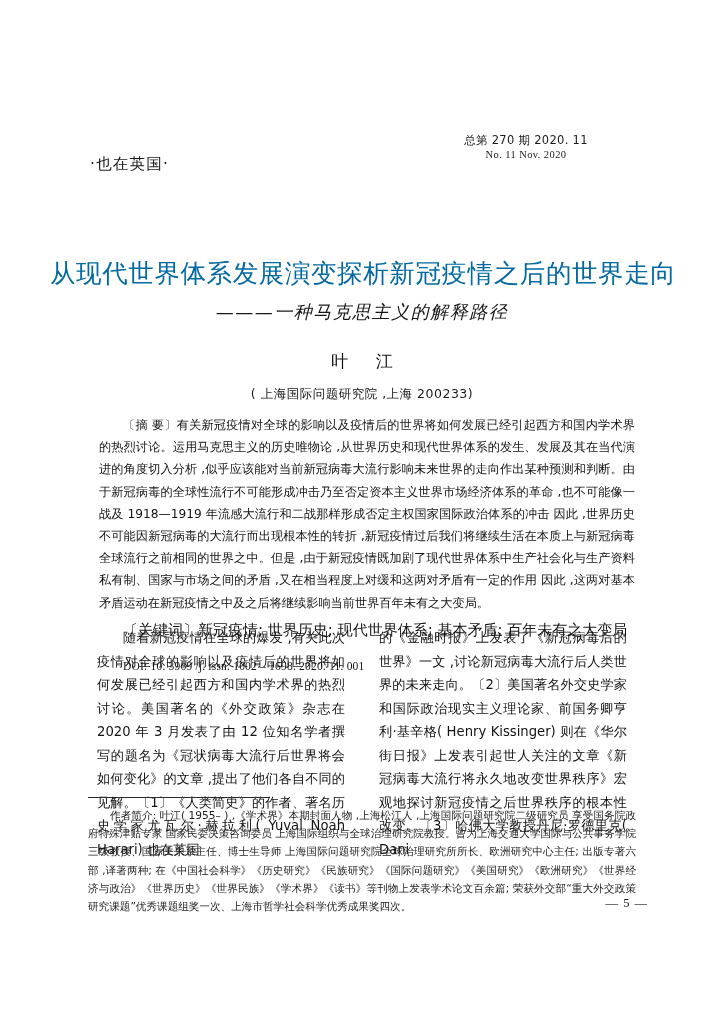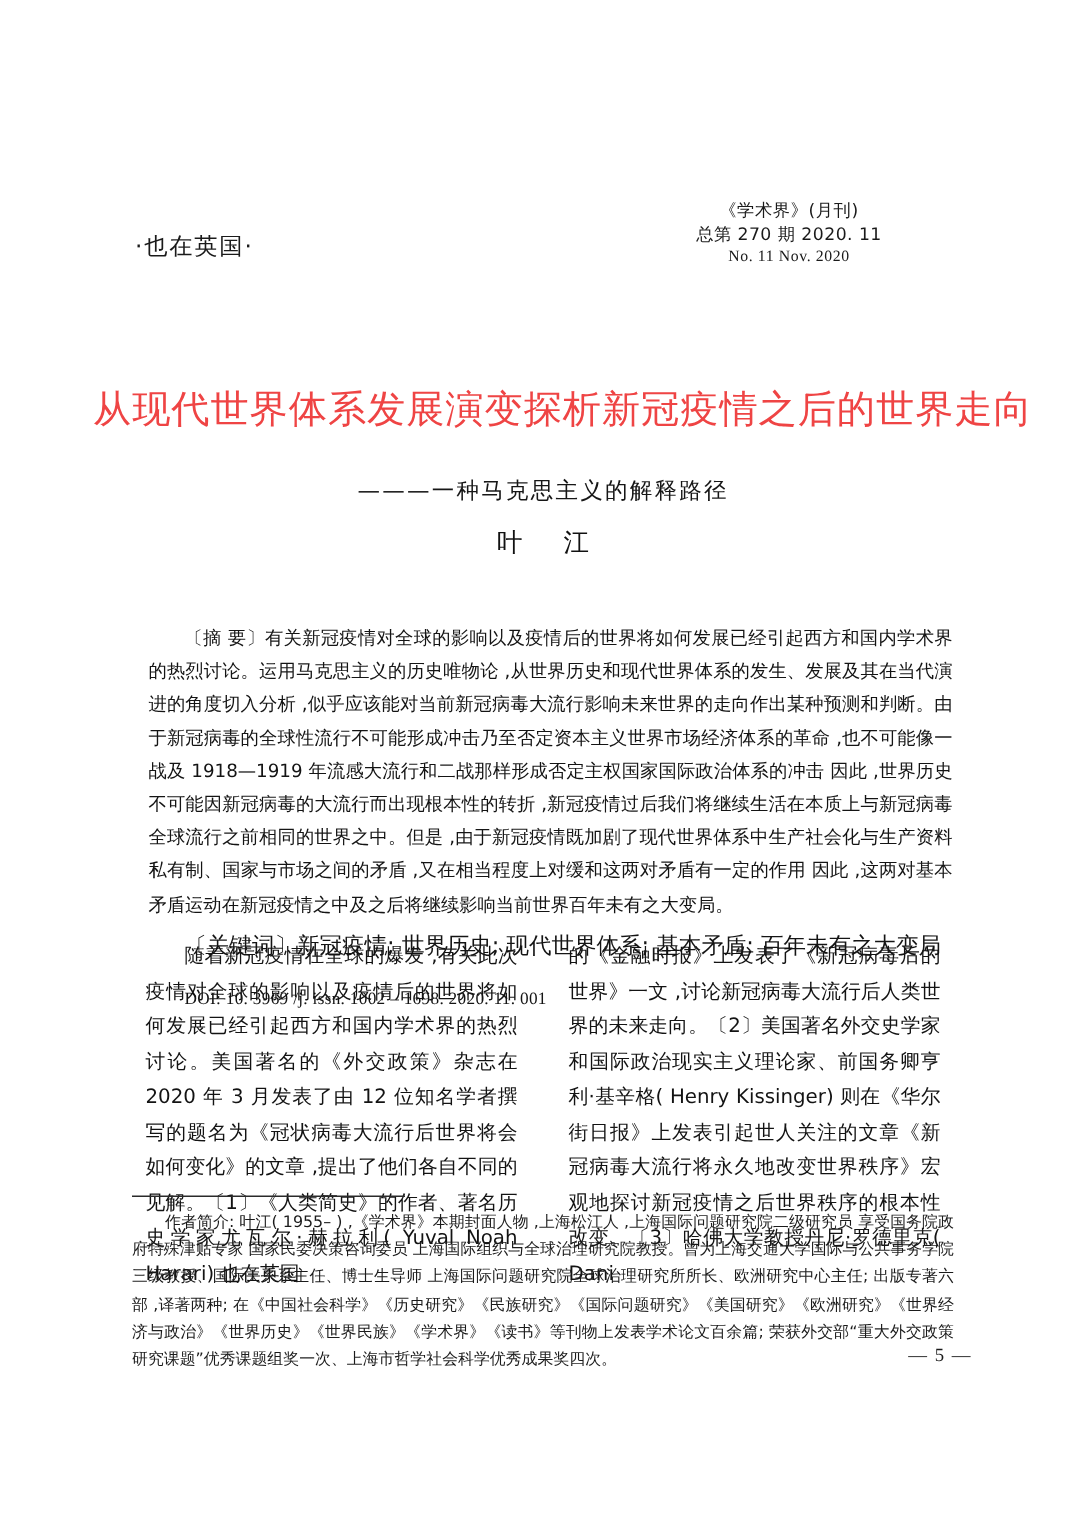--- a/index.html
+++ b/index.html
@@ -77,29 +77,29 @@
     left: 50px;
     top: 258px;
     width: 624px;
     text-align: center;
   }
   .paper-title {
     font-size: 25.5px;
     font-weight: 400;
     letter-spacing: .6px;
     line-height: 1.2;
-    color: #ef4444;
+    color: #0369a1;
     white-space: nowrap;
-    margin-left: 12px;
   }
   .paper-subtitle {
-    margin-top: 29px;
-    font-size: 15px;
+    margin-top: 11px;
+    font-size: 18px;
     letter-spacing: 1.5px;
     color: #161616;
+    font-style: italic;
   }
 
   
   .author-name {
     position: absolute;
     left: 0;
     top: 350px;
     width: 724px;
     text-align: center;
     font-size: 17px;
@@ -219,32 +219,32 @@
 </style>
 </head>
 <body>
 
 <div class="page">
 
   <div class="masthead">
     <div class="section-tag">·也在英国·</div>
 
     <div class="journal-block">
-      <div class="journal-name">《学术界》(月刊)</div>
       <div class="journal-issue">总第 270 期 2020. 11</div>
       <div class="journal-no">No. 11 Nov. 2020</div>
     </div>
   </div>
 
   <div class="title-block">
     <div class="paper-title">从现代世界体系发展演变探析新冠疫情之后的世界走向</div>
     <div class="paper-subtitle">———一种马克思主义的解释路径</div>
   </div>
 
   <div class="author-name">叶 江</div>
+  <div class="author-affil">( 上海国际问题研究院 ,上海  200233)</div>
 
   <div class="abstract-block">
     <div class="abstract-body">〔摘 要〕有关新冠疫情对全球的影响以及疫情后的世界将如何发展已经引起西方和国内学术界的热烈讨论。运用马克思主义的历史唯物论 ,从世界历史和现代世界体系的发生、发展及其在当代演进的角度切入分析 ,似乎应该能对当前新冠病毒大流行影响未来世界的走向作出某种预测和判断。由于新冠病毒的全球性流行不可能形成冲击乃至否定资本主义世界市场经济体系的革命 ,也不可能像一战及 1918—1919 年流感大流行和二战那样形成否定主权国家国际政治体系的冲击 因此 ,世界历史不可能因新冠病毒的大流行而出现根本性的转折 ,新冠疫情过后我们将继续生活在本质上与新冠病毒全球流行之前相同的世界之中。但是 ,由于新冠疫情既加剧了现代世界体系中生产社会化与生产资料私有制、国家与市场之间的矛盾 ,又在相当程度上对缓和这两对矛盾有一定的作用 因此 ,这两对基本矛盾运动在新冠疫情之中及之后将继续影响当前世界百年未有之大变局。</div>
     <div class="kw-line">〔关键词〕新冠疫情; 世界历史; 现代世界体系; 基本矛盾; 百年未有之大变局</div>
     <div class="doi-line">DOI: 10. 3969 /j. issn. 1002 – 1698. 2020. 11. 001</div>
   </div>
 
   <div class="body-cols">
     <div class="col">
       <p class="indent">随着新冠疫情在全球的爆发 ,有关此次疫情对全球的影响以及疫情后的世界将如何发展已经引起西方和国内学术界的热烈讨论。美国著名的《外交政策》杂志在 2020 年 3 月发表了由 12 位知名学者撰写的题名为《冠状病毒大流行后世界将会如何变化》的文章 ,提出了他们各自不同的见解。〔1〕《人类简史》的作者、著名历史学家尤瓦尔·赫拉利( Yuval Noah Harari) 也在英国</p>

